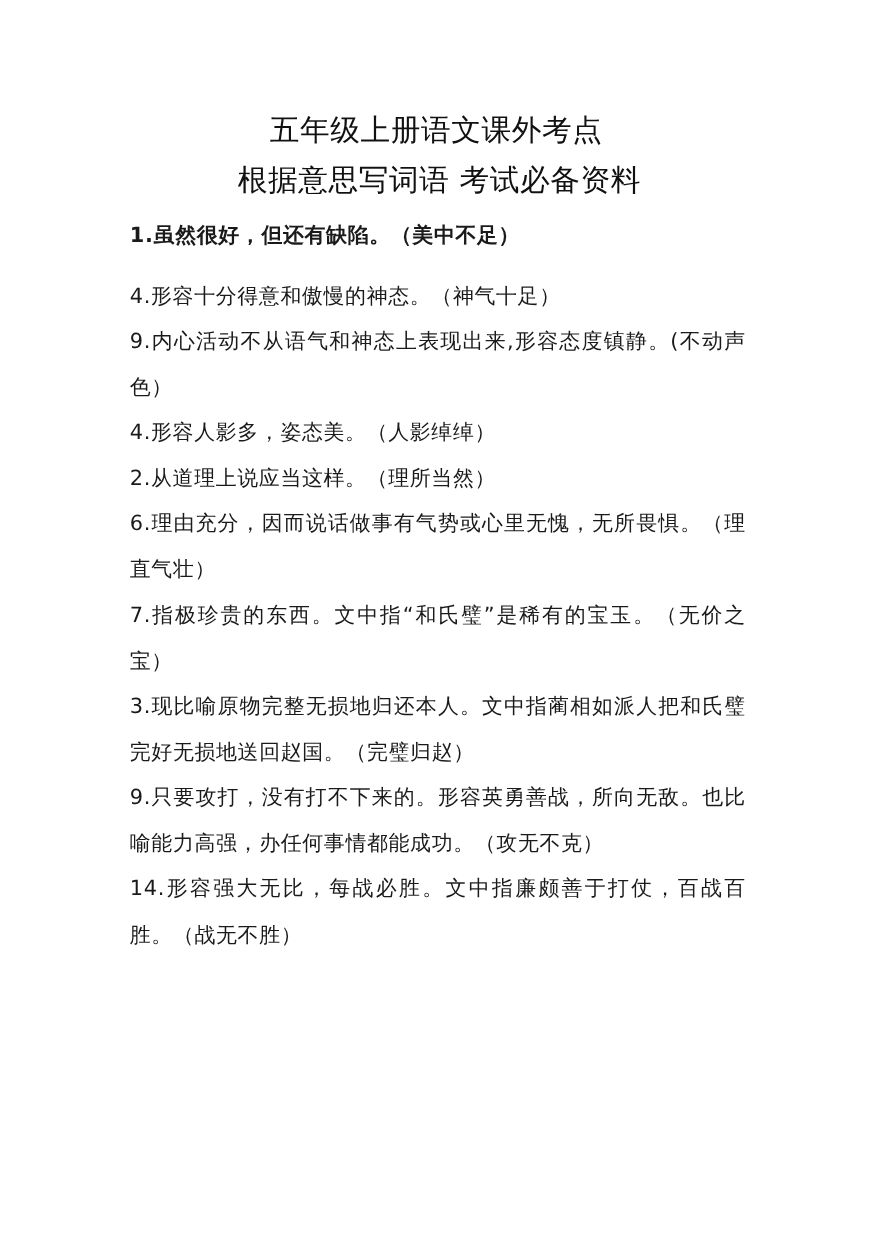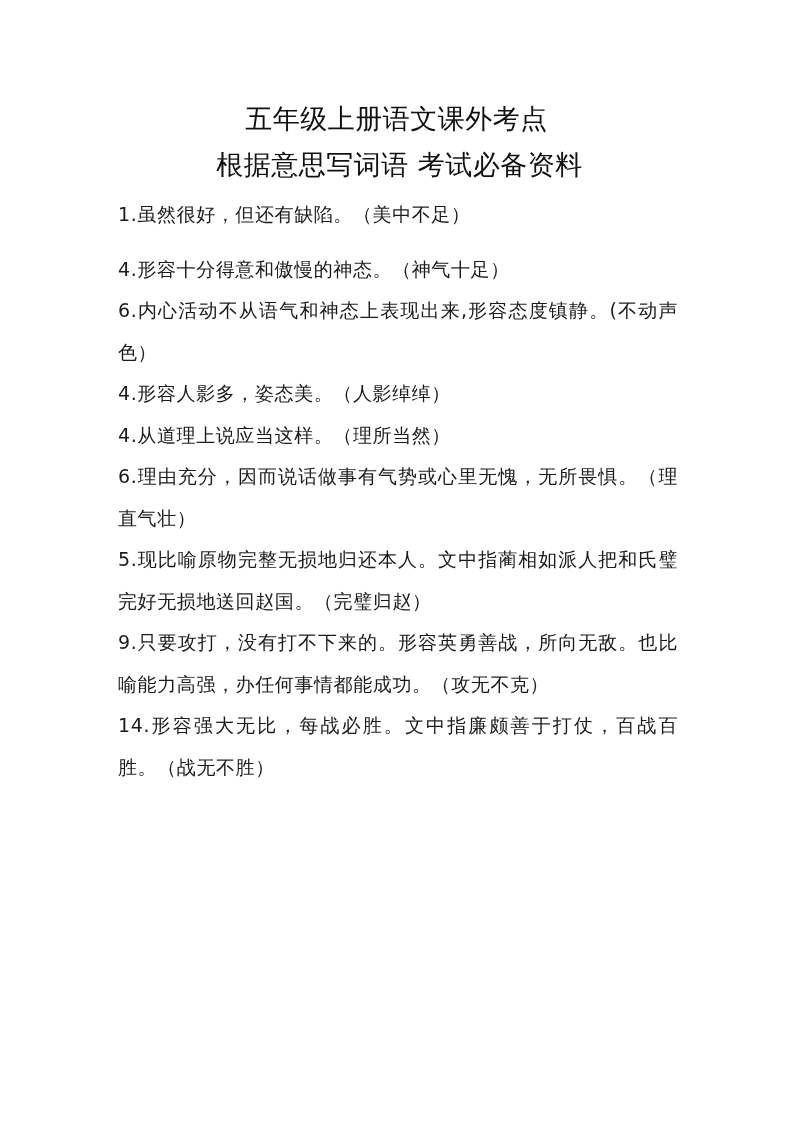--- a/index.html
+++ b/index.html
@@ -40,33 +40,34 @@
     }
     .item {
       font-size: 19px;
       line-height: 41.5px;
       margin: 0;
       color: #1a1a1a;
       text-align: justify;
       letter-spacing: 0.6px;
       word-break: break-all;
     }
-    .item.first { margin-bottom: 13px; }
+    .item.first { margin-bottom: 13px; font-weight: bold; }
   </style>
 </head>
 <body>
 
 <div class="page">
   <div class="title t1">五年级上册语文课外考点</div>
   <div class="title t2">根据意思写词语  考试必备资料</div>
 
   <div class="content">
     <p class="item first">1.虽然很好，但还有缺陷。（美中不足）</p>
     <p class="item">4.形容十分得意和傲慢的神态。（神气十足）</p>
-    <p class="item">6.内心活动不从语气和神态上表现出来,形容态度镇静。(不动声色）</p>
+    <p class="item">9.内心活动不从语气和神态上表现出来,形容态度镇静。(不动声色）</p>
     <p class="item">4.形容人影多，姿态美。（人影绰绰）</p>
-    <p class="item">4.从道理上说应当这样。（理所当然）</p>
+    <p class="item">2.从道理上说应当这样。（理所当然）</p>
     <p class="item">6.理由充分，因而说话做事有气势或心里无愧，无所畏惧。（理直气壮）</p>
-    <p class="item">5.现比喻原物完整无损地归还本人。文中指蔺相如派人把和氏璧完好无损地送回赵国。（完璧归赵）</p>
+    <p class="item">7.指极珍贵的东西。文中指“和氏璧”是稀有的宝玉。（无价之宝）</p>
+    <p class="item">3.现比喻原物完整无损地归还本人。文中指蔺相如派人把和氏璧完好无损地送回赵国。（完璧归赵）</p>
     <p class="item">9.只要攻打，没有打不下来的。形容英勇善战，所向无敌。也比喻能力高强，办任何事情都能成功。（攻无不克）</p>
     <p class="item">14.形容强大无比，每战必胜。文中指廉颇善于打仗，百战百胜。（战无不胜）</p>
   </div>
 </div>
 
 </body></html>

